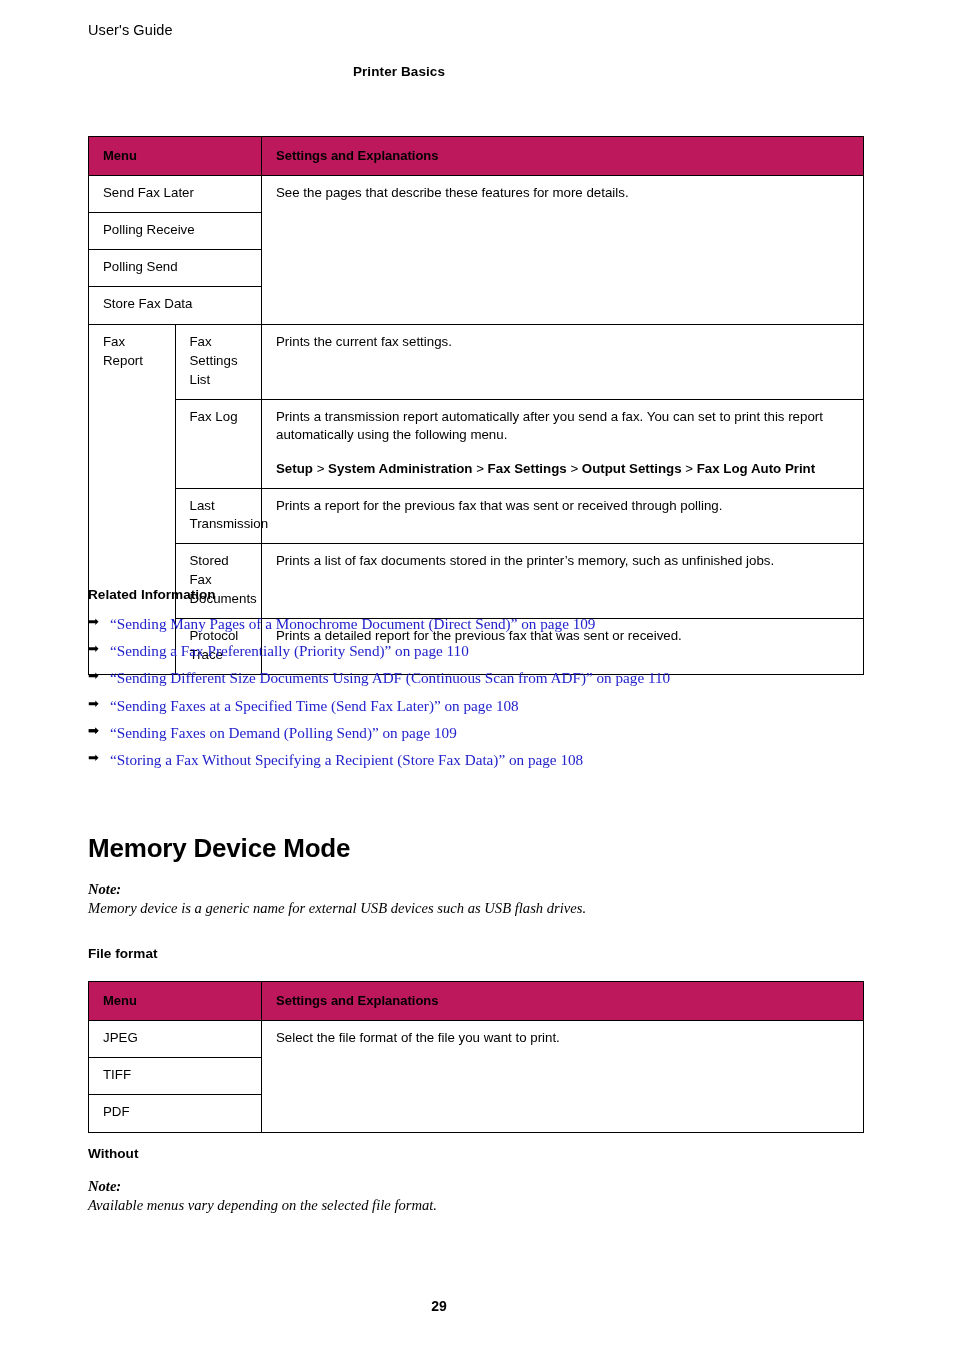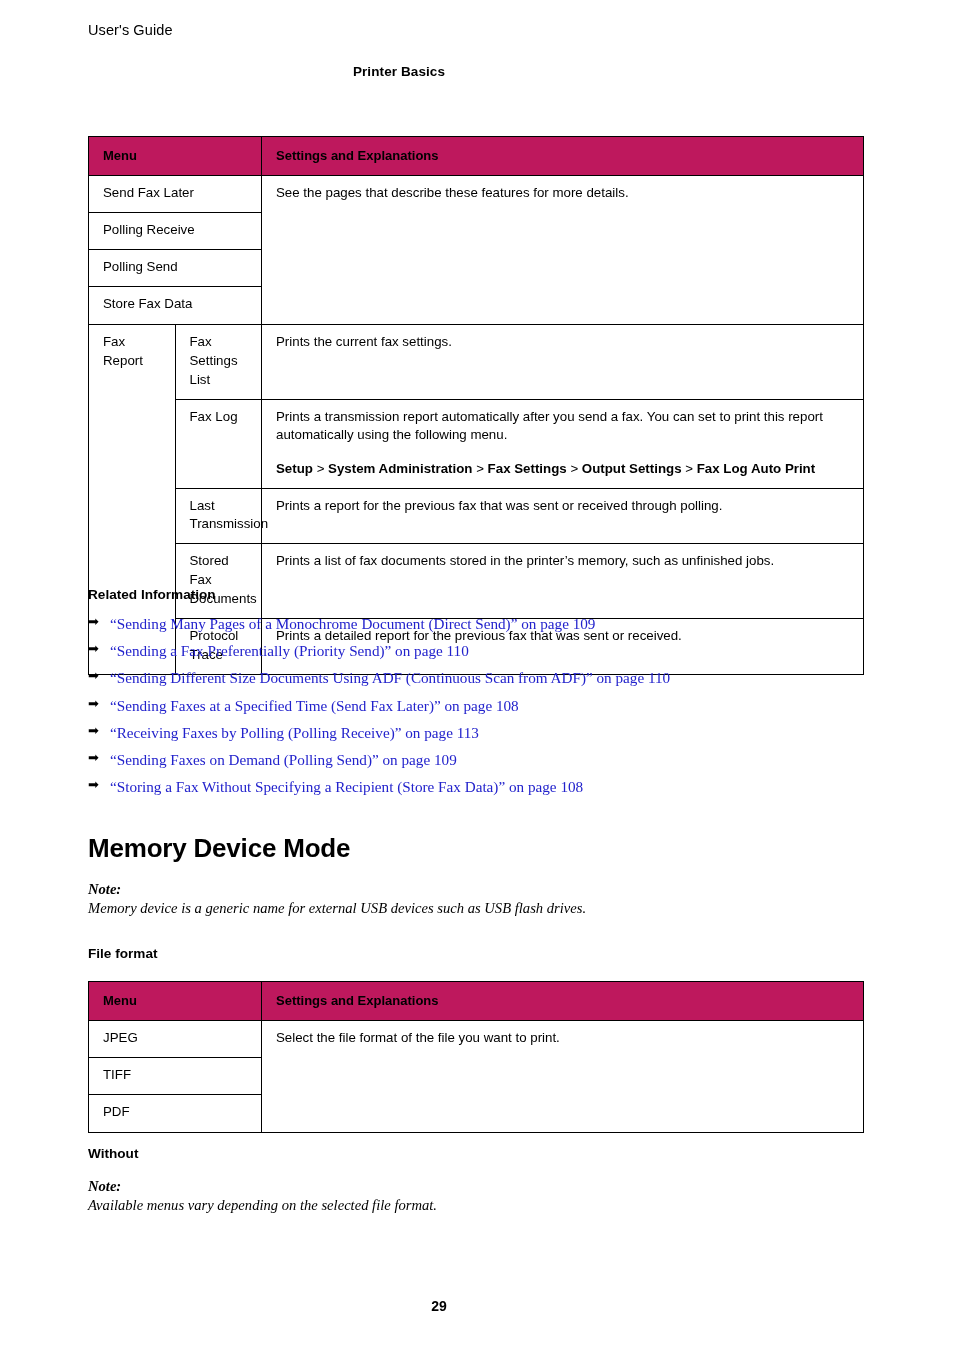--- a/index.html
+++ b/index.html
@@ -222,21 +222,20 @@
       <li>
         <span class="arrow">➡</span>
         <a href="#" style="color:inherit;text-decoration:none;">“Sending Different Size Documents Using ADF (Continuous Scan from ADF)” on page 110</a>
       </li>
       <li>
         <span class="arrow">➡</span>
         <a href="#" style="color:inherit;text-decoration:none;">“Sending Faxes at a Specified Time (Send Fax Later)” on page 108</a>
       </li>
       <li>
         <span class="arrow">➡</span>
-        <a href="#" style="color:inherit;text-decoration:none;">“Receiving Faxes by Polling (Polling Receive)” on page 113</a>
       </li>
       <li>
         <span class="arrow">➡</span>
         <a href="#" style="color:inherit;text-decoration:none;">“Sending Faxes on Demand (Polling Send)” on page 109</a>
       </li>
       <li>
         <span class="arrow">➡</span>
         <a href="#" style="color:inherit;text-decoration:none;">“Storing a Fax Without Specifying a Recipient (Store Fax Data)” on page 108</a>
       </li>
     </ul>

